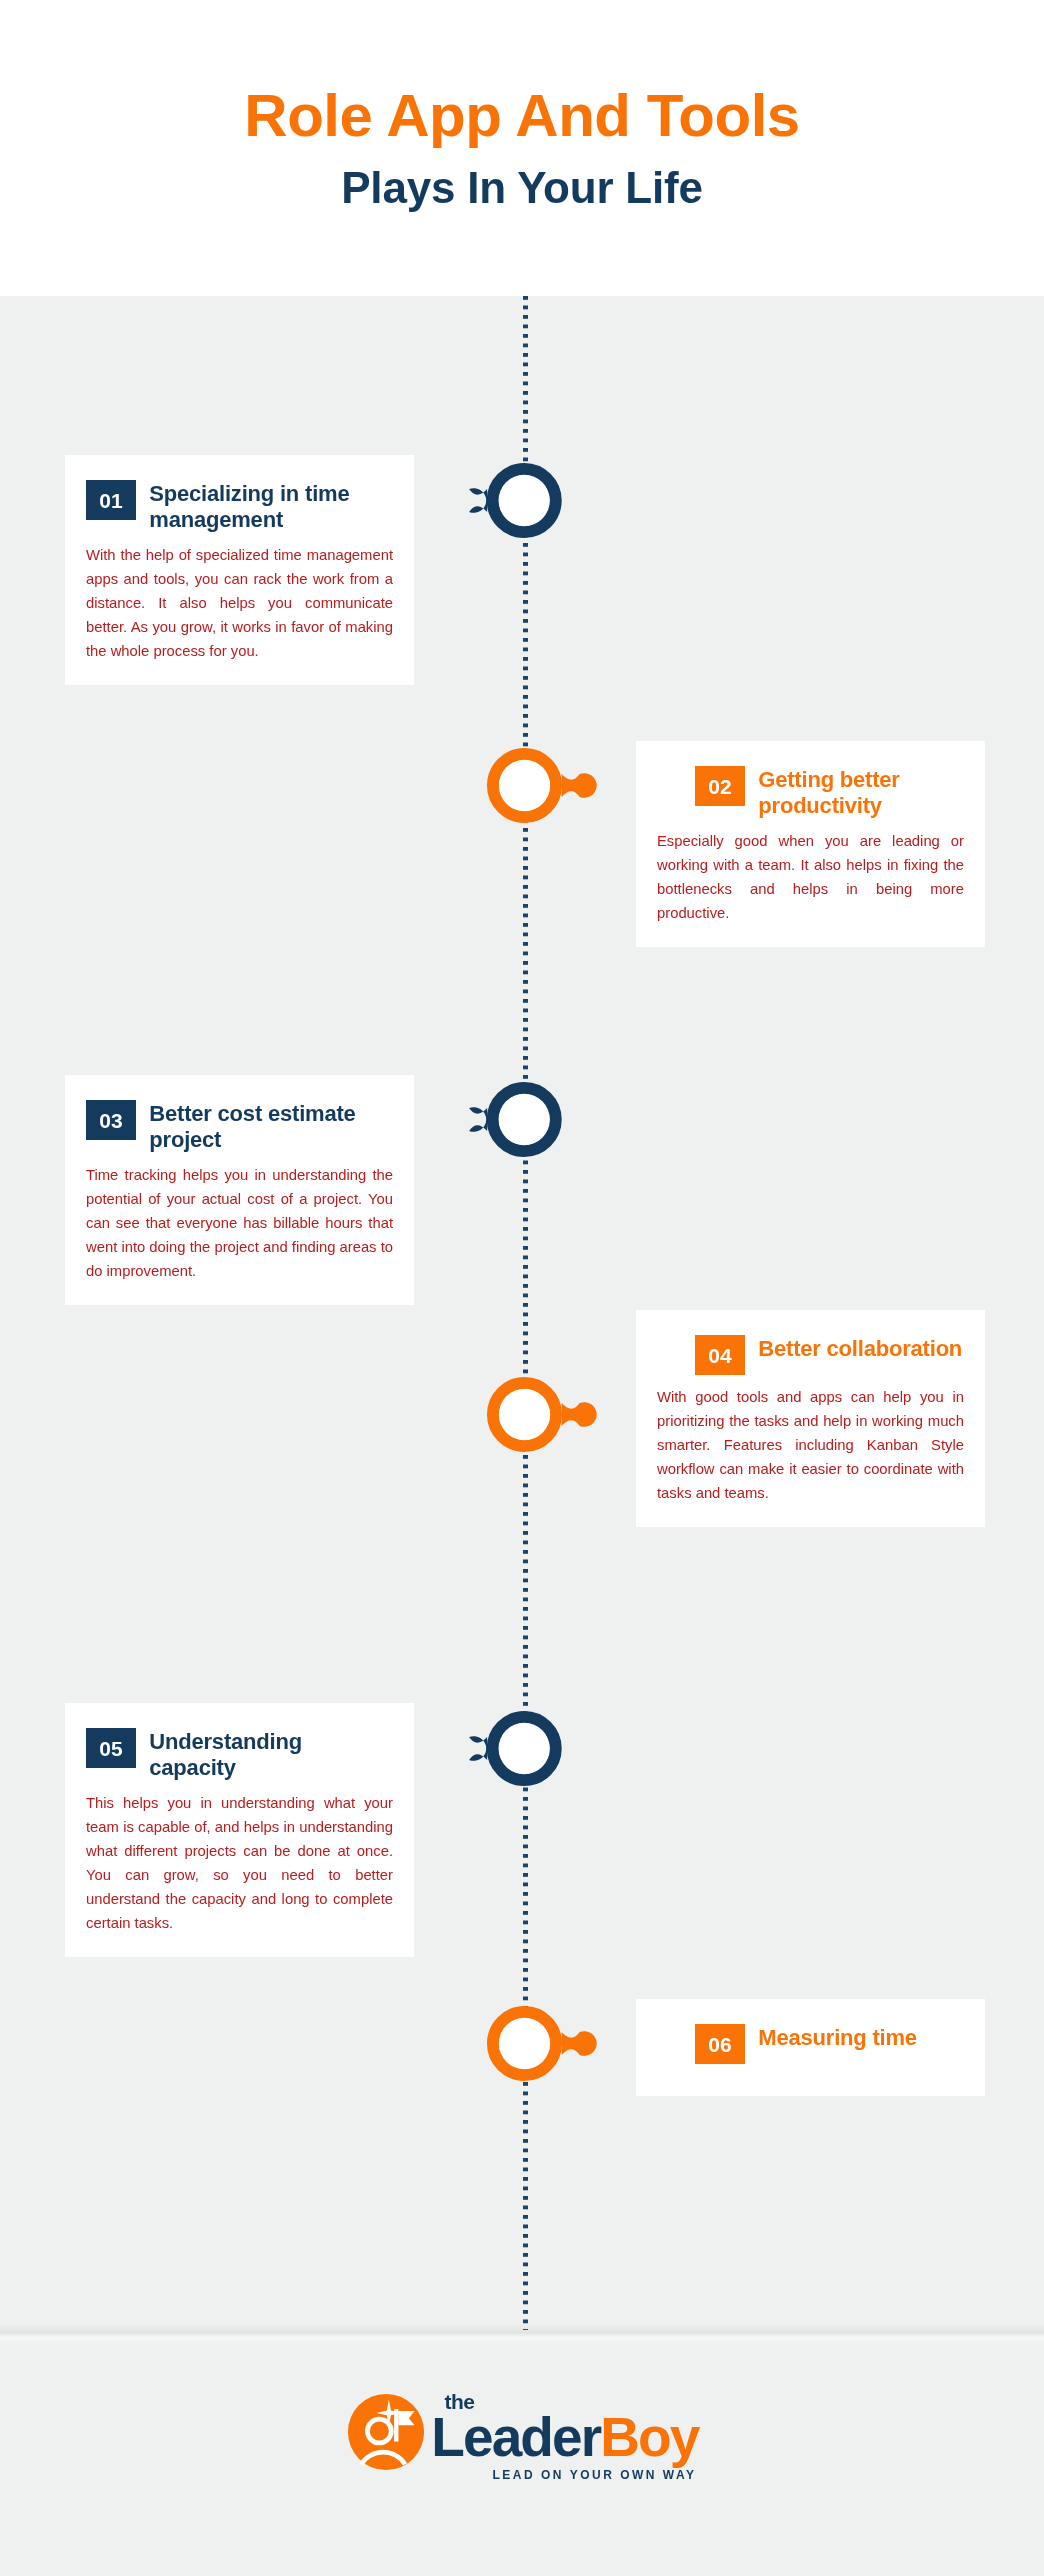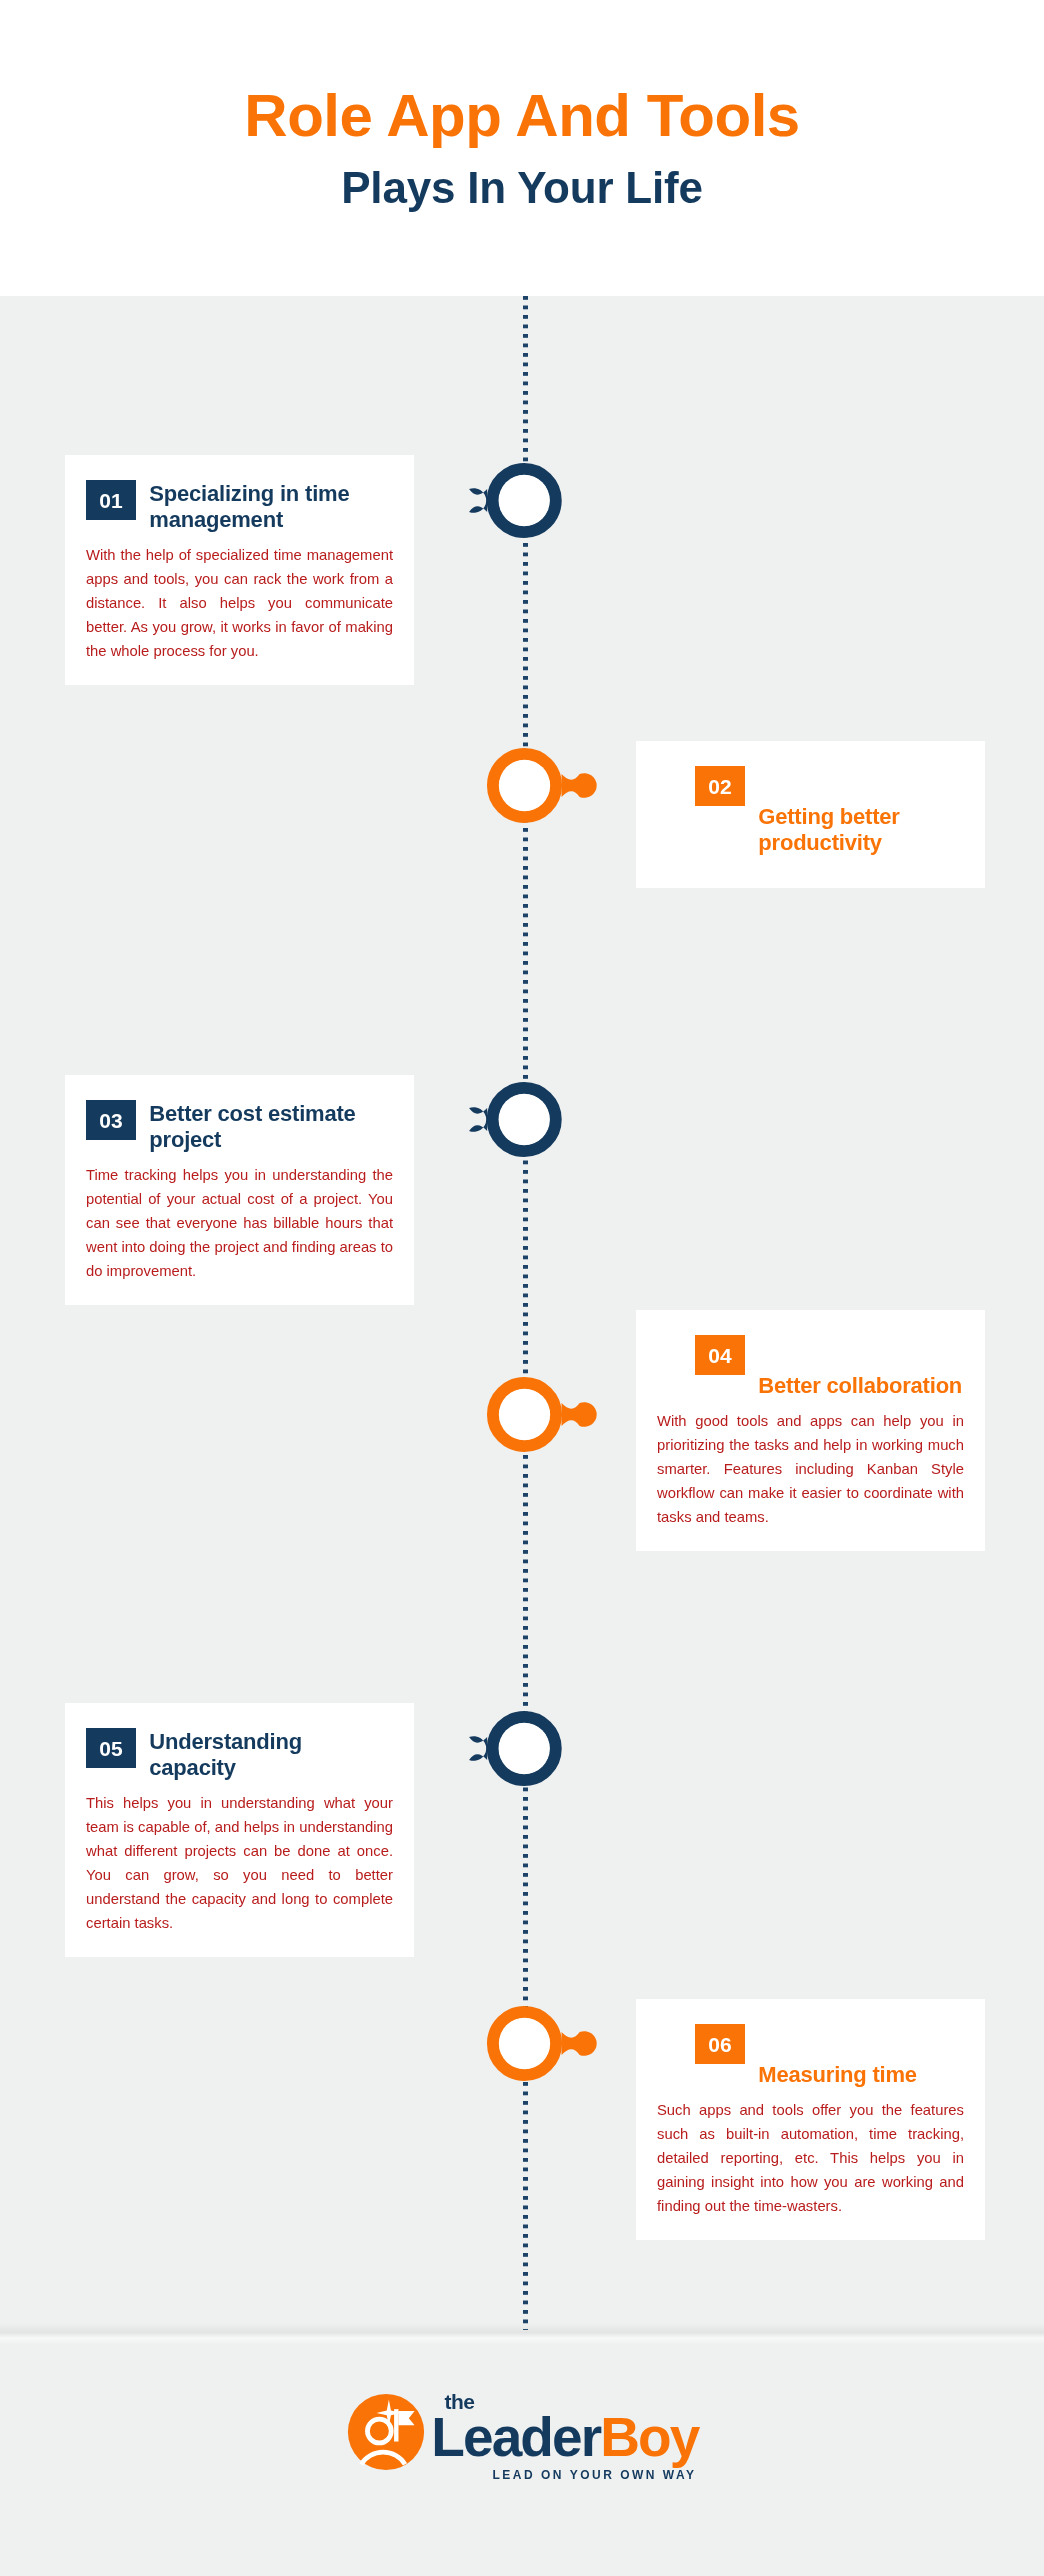--- a/index.html
+++ b/index.html
@@ -99,21 +99,21 @@
   .card.orange .num-badge { background:#f97306;margin-left:38px; }
 
   .card-title {
     font-size:22px;
     font-weight:bold;
     line-height:1.18;
     letter-spacing:-0.2px;
     padding-top:1px;
   }
   .card.navy   .card-title { color:#143a5e; }
-  .card.orange .card-title { color:#f97306;margin-top:37px; }
+  .card.orange .card-title { color:#f97306; }
 
   .card-body {
     font-size:14.8px;
     line-height:1.62;
     color:#b91c1c;
     text-align:justify;
     text-justify:inter-word;
     font-weight:normal;
   }
 
@@ -224,20 +224,21 @@
             <circle cx="96" cy="50" r="27" fill="#ffffff"></circle>
           </svg>
         </div>
       </div>
       <div class="row" style="top: 0px;">
         <div class="card right orange" style="top: 741px;">
           <div class="card-head">
             <div class="num-badge">02</div>
             <div class="card-title">Getting better productivity</div>
           </div>
+          <div class="card-body">Especially good when you are leading or working with a team. It also helps in fixing the bottlenecks and helps in being more productive.</div>
         </div>
         <div class="marker" style="top: 738px; left: 439px;">
           <svg width="171" height="95" viewBox="0 0 180 100">
             <path d="M 129 38 Q 140 50 148 38 A 13 13 0 1 1 148 62 Q 140 50 129 62 Z" fill="#f97306"></path>
             <circle cx="90" cy="50" r="33" fill="none" stroke="#f97306" stroke-width="13"></circle>
             <circle cx="90" cy="50" r="27" fill="#ffffff"></circle>
           </svg>
         </div>
       </div>
       <div class="row" style="top: 0px;">
@@ -287,21 +288,20 @@
             <circle cx="96" cy="50" r="27" fill="#ffffff"></circle>
           </svg>
         </div>
       </div>
       <div class="row" style="top: 0px;">
         <div class="card right orange" style="top: 1999px;">
           <div class="card-head">
             <div class="num-badge">06</div>
             <div class="card-title">Measuring time</div>
           </div>
-          <div class="card-body">Such apps and tools offer you the features such as built-in automation, time tracking, detailed reporting, etc. This helps you in gaining insight into how you are working and finding out the time-wasters.</div>
         </div>
         <div class="marker" style="top: 1996px; left: 439px;">
           <svg width="171" height="95" viewBox="0 0 180 100">
             <path d="M 129 38 Q 140 50 148 38 A 13 13 0 1 1 148 62 Q 140 50 129 62 Z" fill="#f97306"></path>
             <circle cx="90" cy="50" r="33" fill="none" stroke="#f97306" stroke-width="13"></circle>
             <circle cx="90" cy="50" r="27" fill="#ffffff"></circle>
           </svg>
         </div>
       </div>
     </div>

